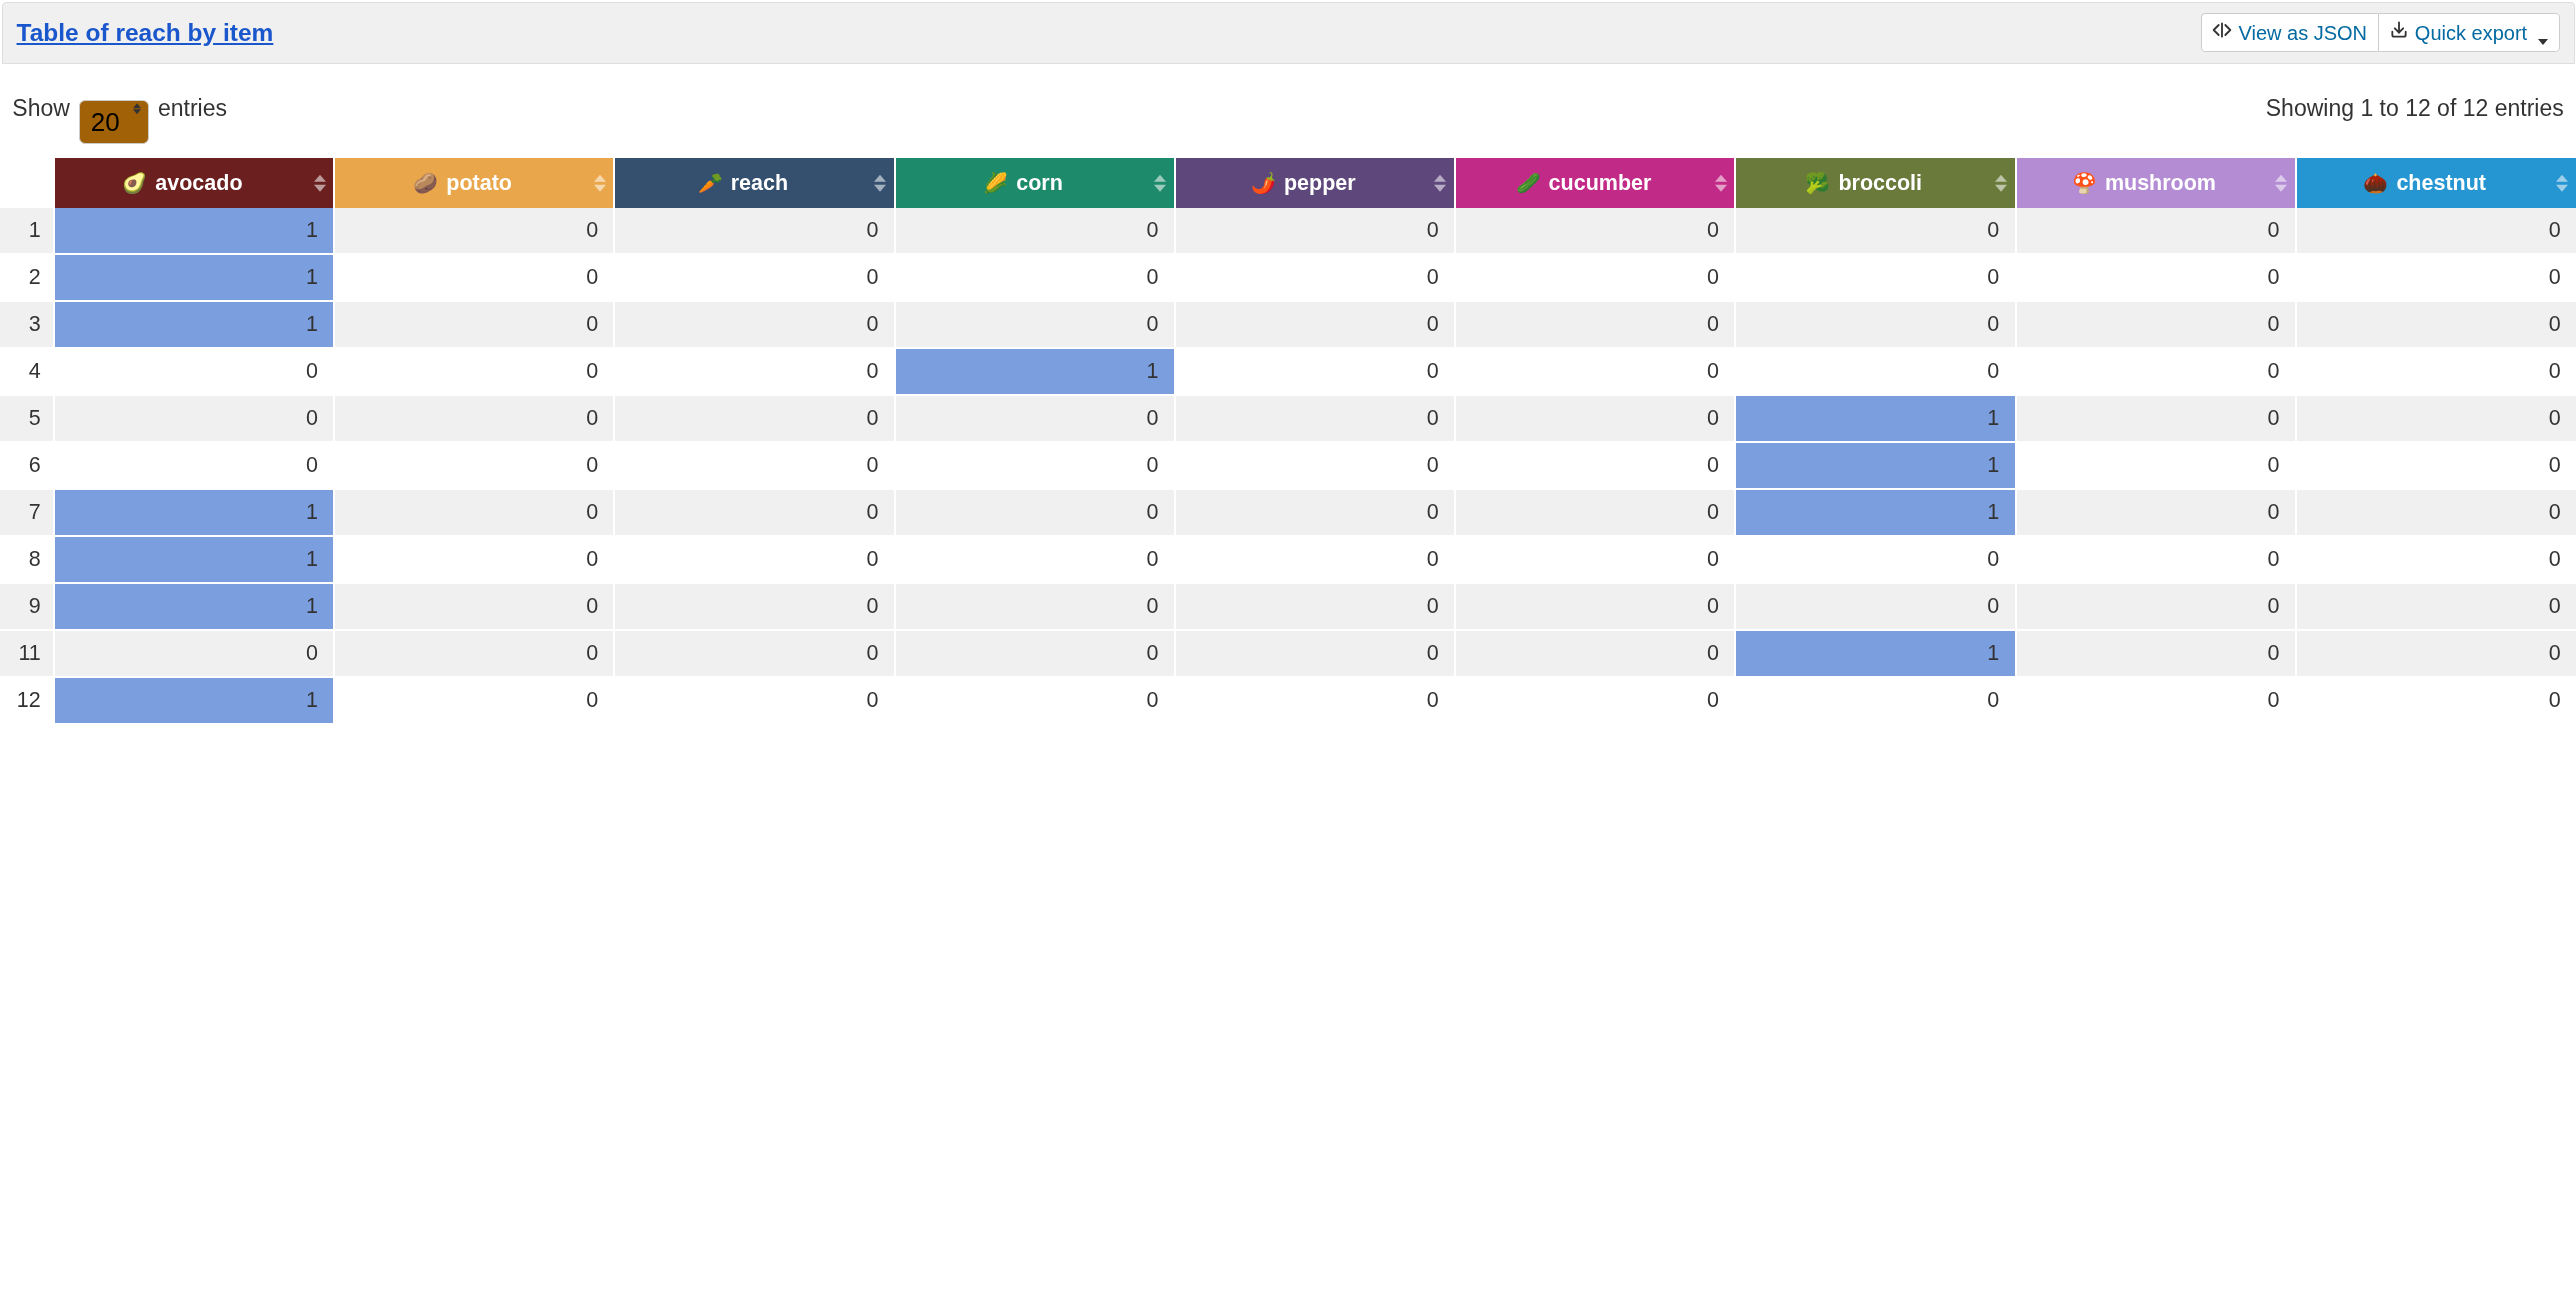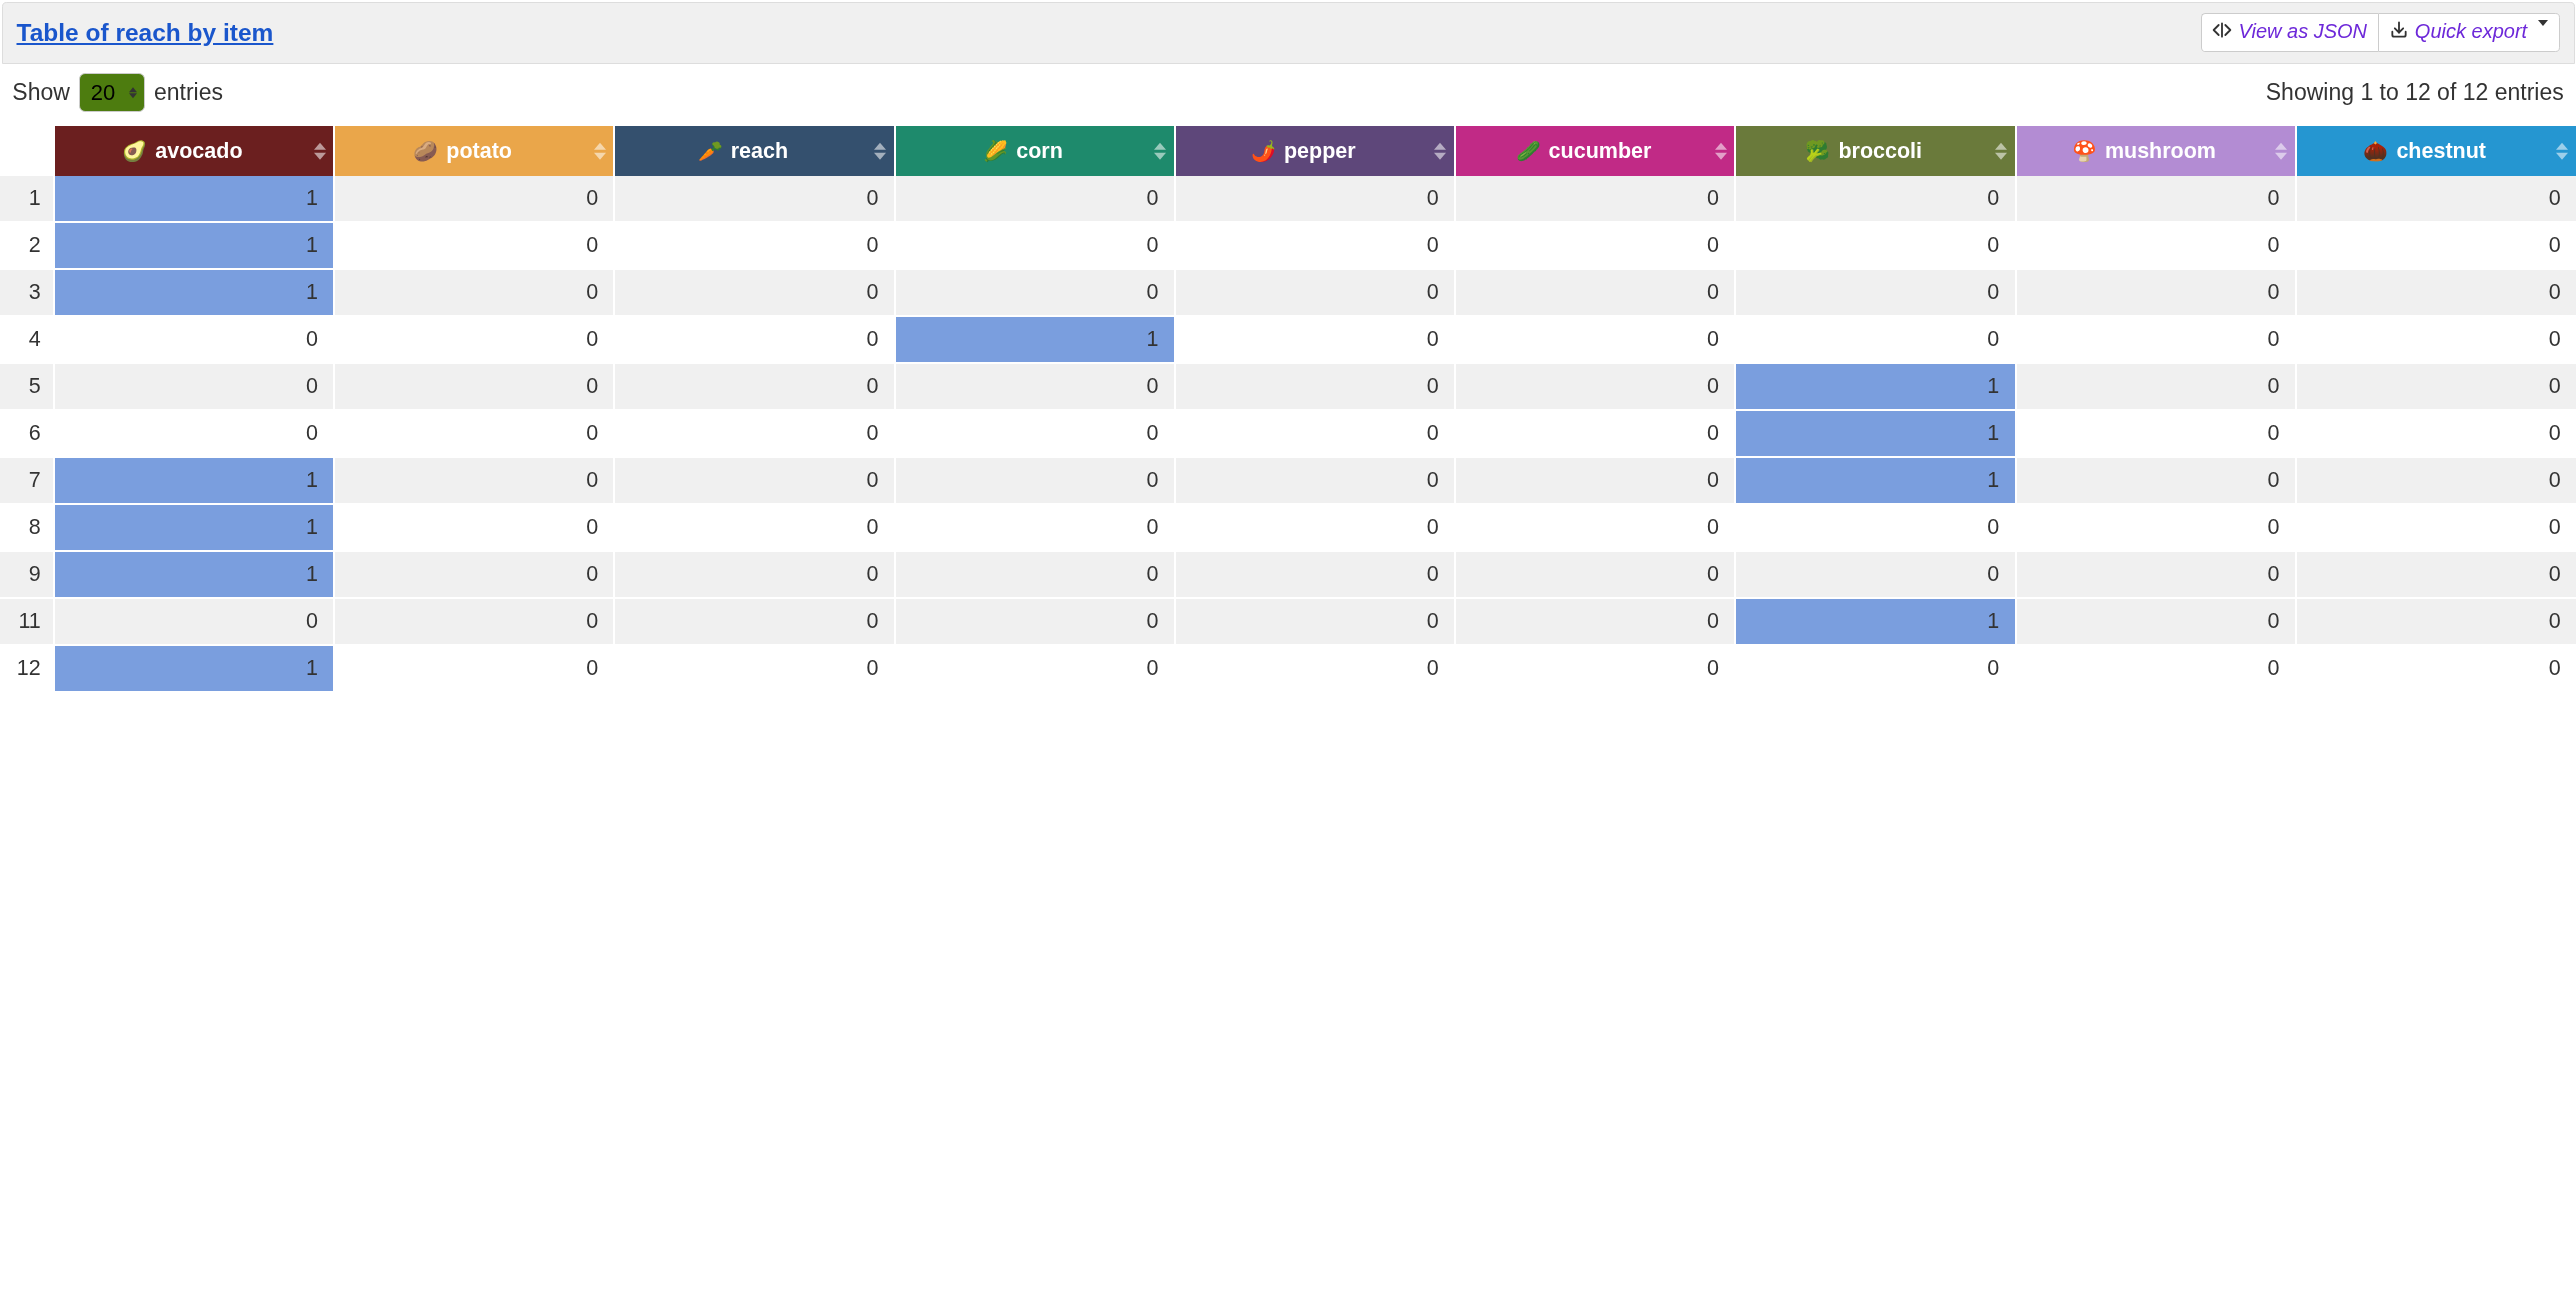--- a/index.html
+++ b/index.html
@@ -26,47 +26,47 @@
   }
   .panel-actions {
     display: flex;
     gap: 0;
   }
   .btn {
     background: #fff;
     border: 0.8px solid #ccc;
     padding: 6.1px 10.7px;
     font-size: 20px;
-    color: #6d28d9;
+    color: #0369a1;
     display: inline-flex;
-    align-items: flex-start;
+    align-items: flex-end;
     gap: 6.1px;
     cursor: pointer;
-    font-style: italic;
   }
   .btn:first-child { border-radius: 4.6px 0 0 4.6px; border-right: none; }
   .btn:last-child  { border-radius: 0 4.6px 4.6px 0; padding-left: 10px; }
   .btn svg { width: 20px; height: 20px; }
 
   .controls-row {
     display: flex;
     align-items: center;
     justify-content: space-between;
     padding: 0 12.3px 14px 12.3px;
     font-size: 23px;
   }
   .length-control { display: flex; align-items: center; gap: 9.2px; }
   .length-select {
-    font-size: 22px;
+    font-size: 26px;
     padding: 6.1px 28px 6.1px 10.7px;
     border: 0.8px solid #ccc;
     border-radius: 6.1px;
-    background: #4d7c0f;
+    background: #a16207;
     appearance: none;
     position: relative;
+    margin-top: 27px;
   }
   .select-wrap { position: relative; display: inline-block; }
   .select-caret {
     position: absolute; right: 7.7px; top: 50%; transform: translateY(-50%);
     pointer-events: none;
     display: flex; flex-direction: column; gap: 1.5px;
   }
   .select-caret span {
     width: 0; height: 0; border-left: 4.6px solid transparent; border-right: 4.6px solid transparent;
   }

